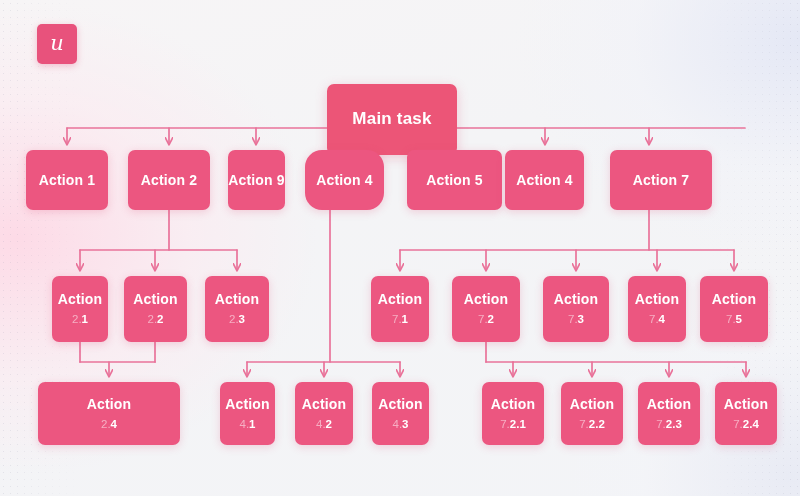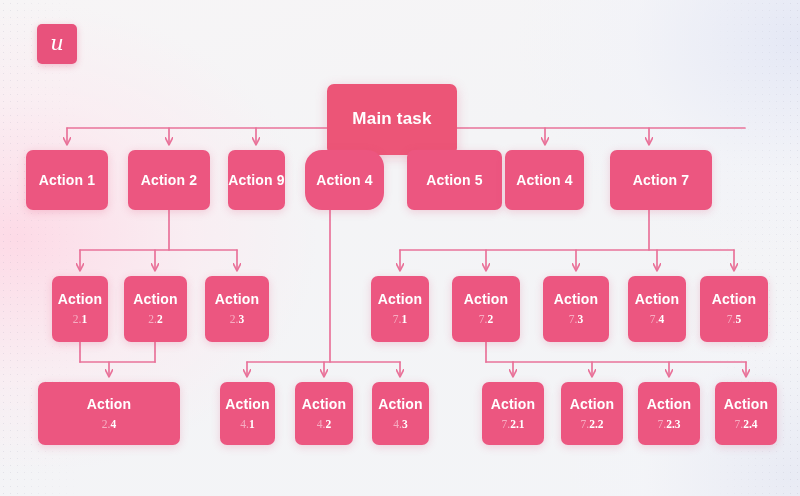--- a/index.html
+++ b/index.html
@@ -100,21 +100,20 @@
     font-size: 14px;
     font-weight: bold;
     letter-spacing: 0.15px;
     line-height: 1.35;
   }
   .node .num {
     font-size: 11.5px;
     font-weight: bold;
     line-height: 1.45;
     margin-top: 2px;
-    font-family: Liberation Serif, serif;
   }
   .num .pre { color: rgba(255, 255, 255, 0.52); font-weight: normal; }
   .num .last { color: #ffffff; font-weight: bold; }
 
   .node.root {
     background: #ec5577;
     border-radius: 7px;
     box-shadow: 0 3px 12px rgba(220, 70, 112, 0.26);
     margin-top: 48px;
   }

